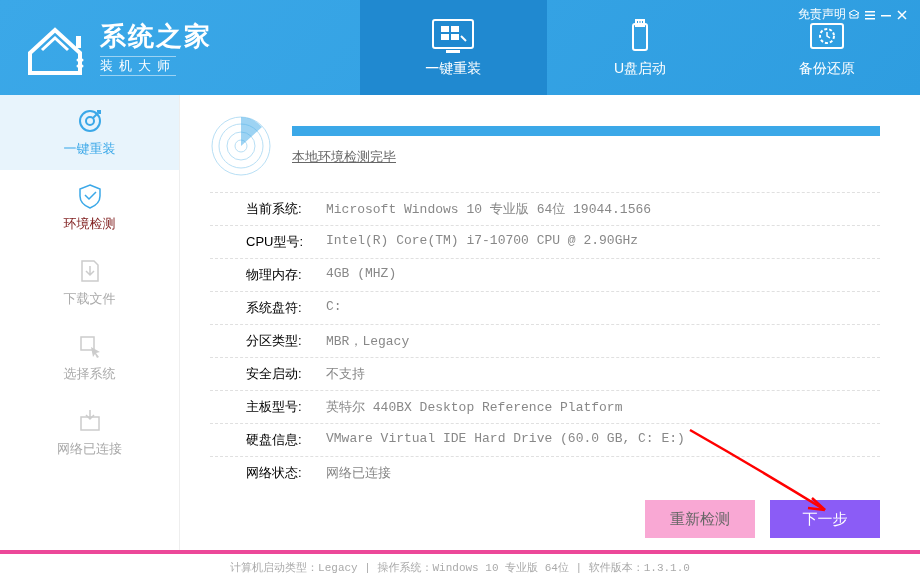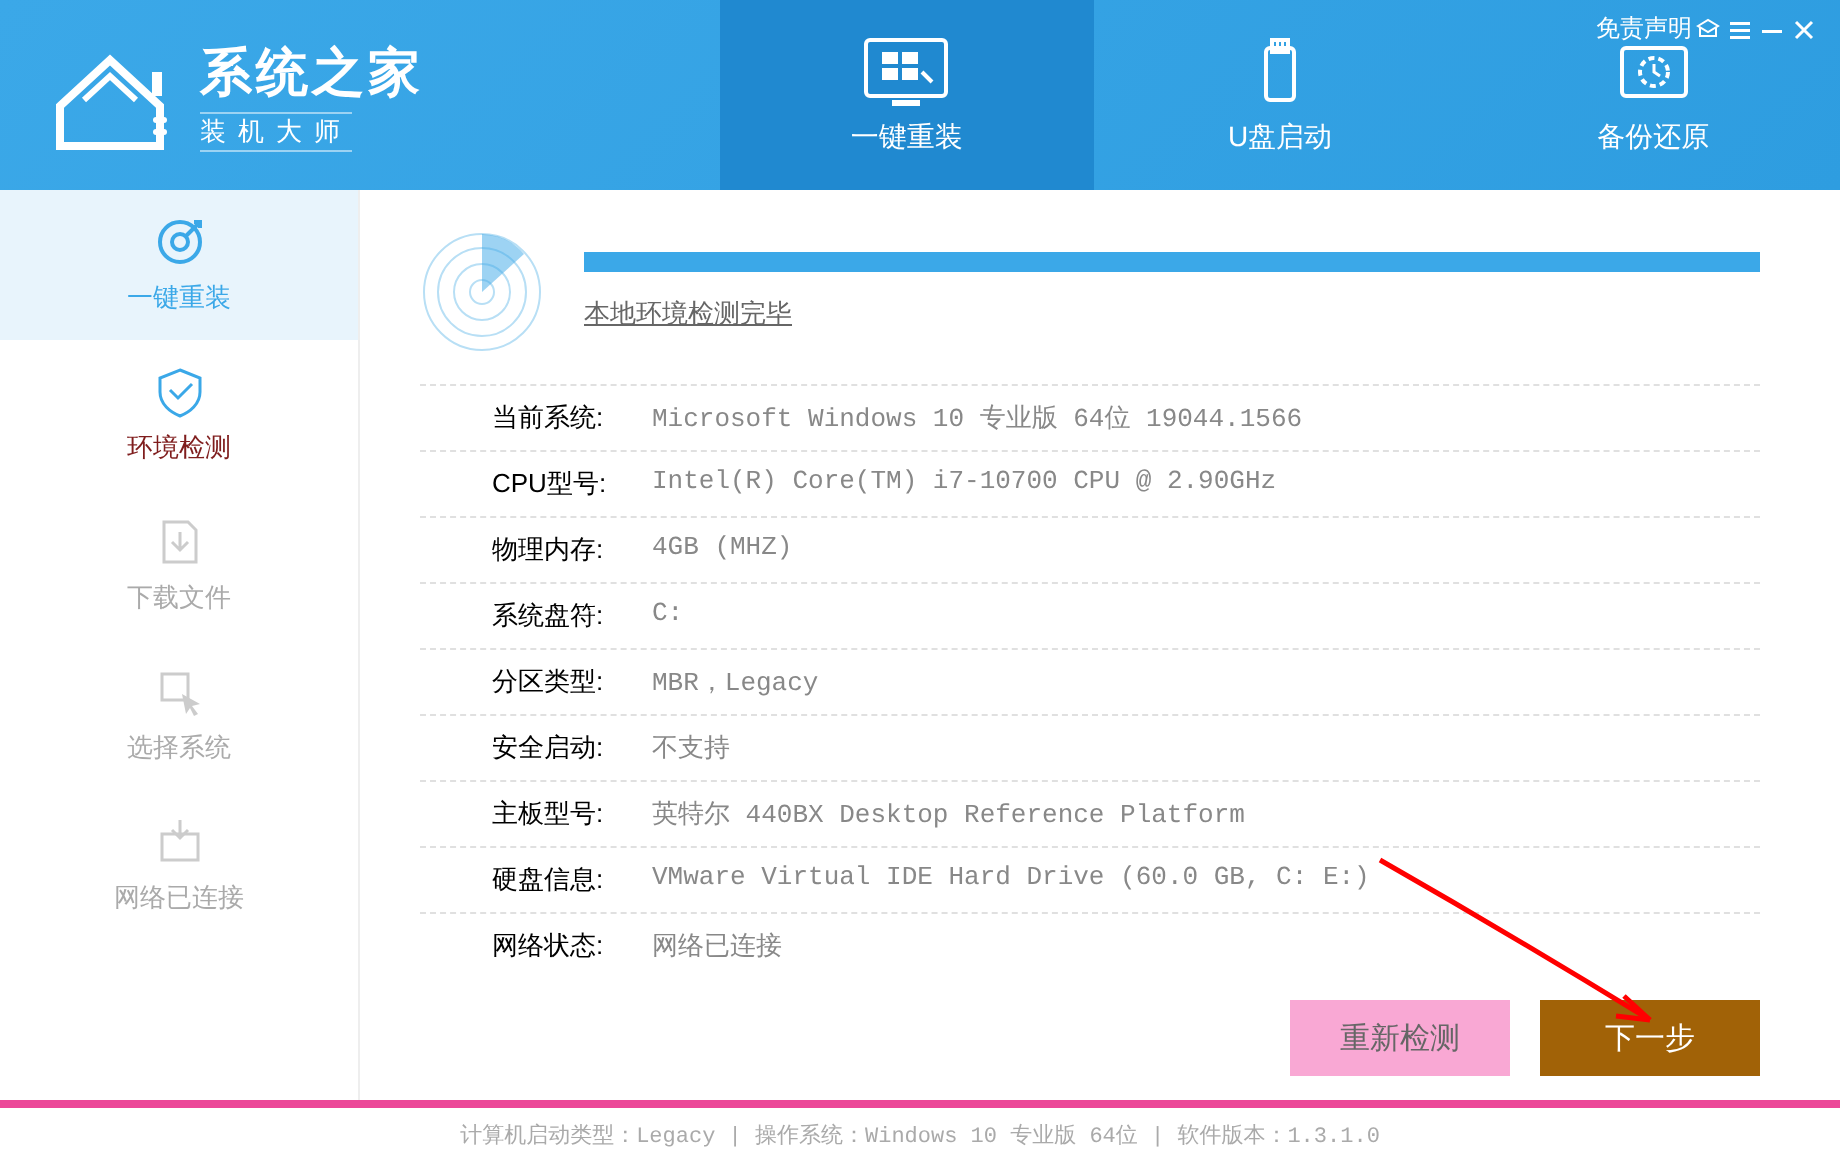--- a/index.html
+++ b/index.html
@@ -43,21 +43,21 @@
     .progress-text { font-size: 13px; color: #666; text-decoration: underline; }
     
     .details { margin-top: 12px; }
     .detail-row { display: flex; padding: 7px 0; font-size: 13px; border-top: 1px dashed #e0e0e0; }
     .detail-label { width: 80px; color: #000000; margin-left: 36px; }
     .detail-value { color: #888; font-family: Liberation Mono, monospace; }
     
     .action-buttons { position: absolute; bottom: 12px; right: 40px; display: flex; gap: 15px; }
     .btn { width: 110px; height: 38px; border: none; font-size: 15px; cursor: pointer; }
     .btn-secondary { background: #f9a8d4; color: #666; }
-    .btn-primary { background: #a16207; color: #fff; }
+    .btn-primary { background: #8b5cf6; color: #fff; }
     
     
     .footer { height: 30px; border-top: 4px solid #ec4899; display: flex; align-items: center; justify-content: center; font-size: 11px; color: #aaa; font-family: Liberation Mono, monospace; }
     
     
     .arrow-annotation { position: absolute; top: 420px; left: 680px; pointer-events: none; }
   </style>
 </head>
 <body>
 

